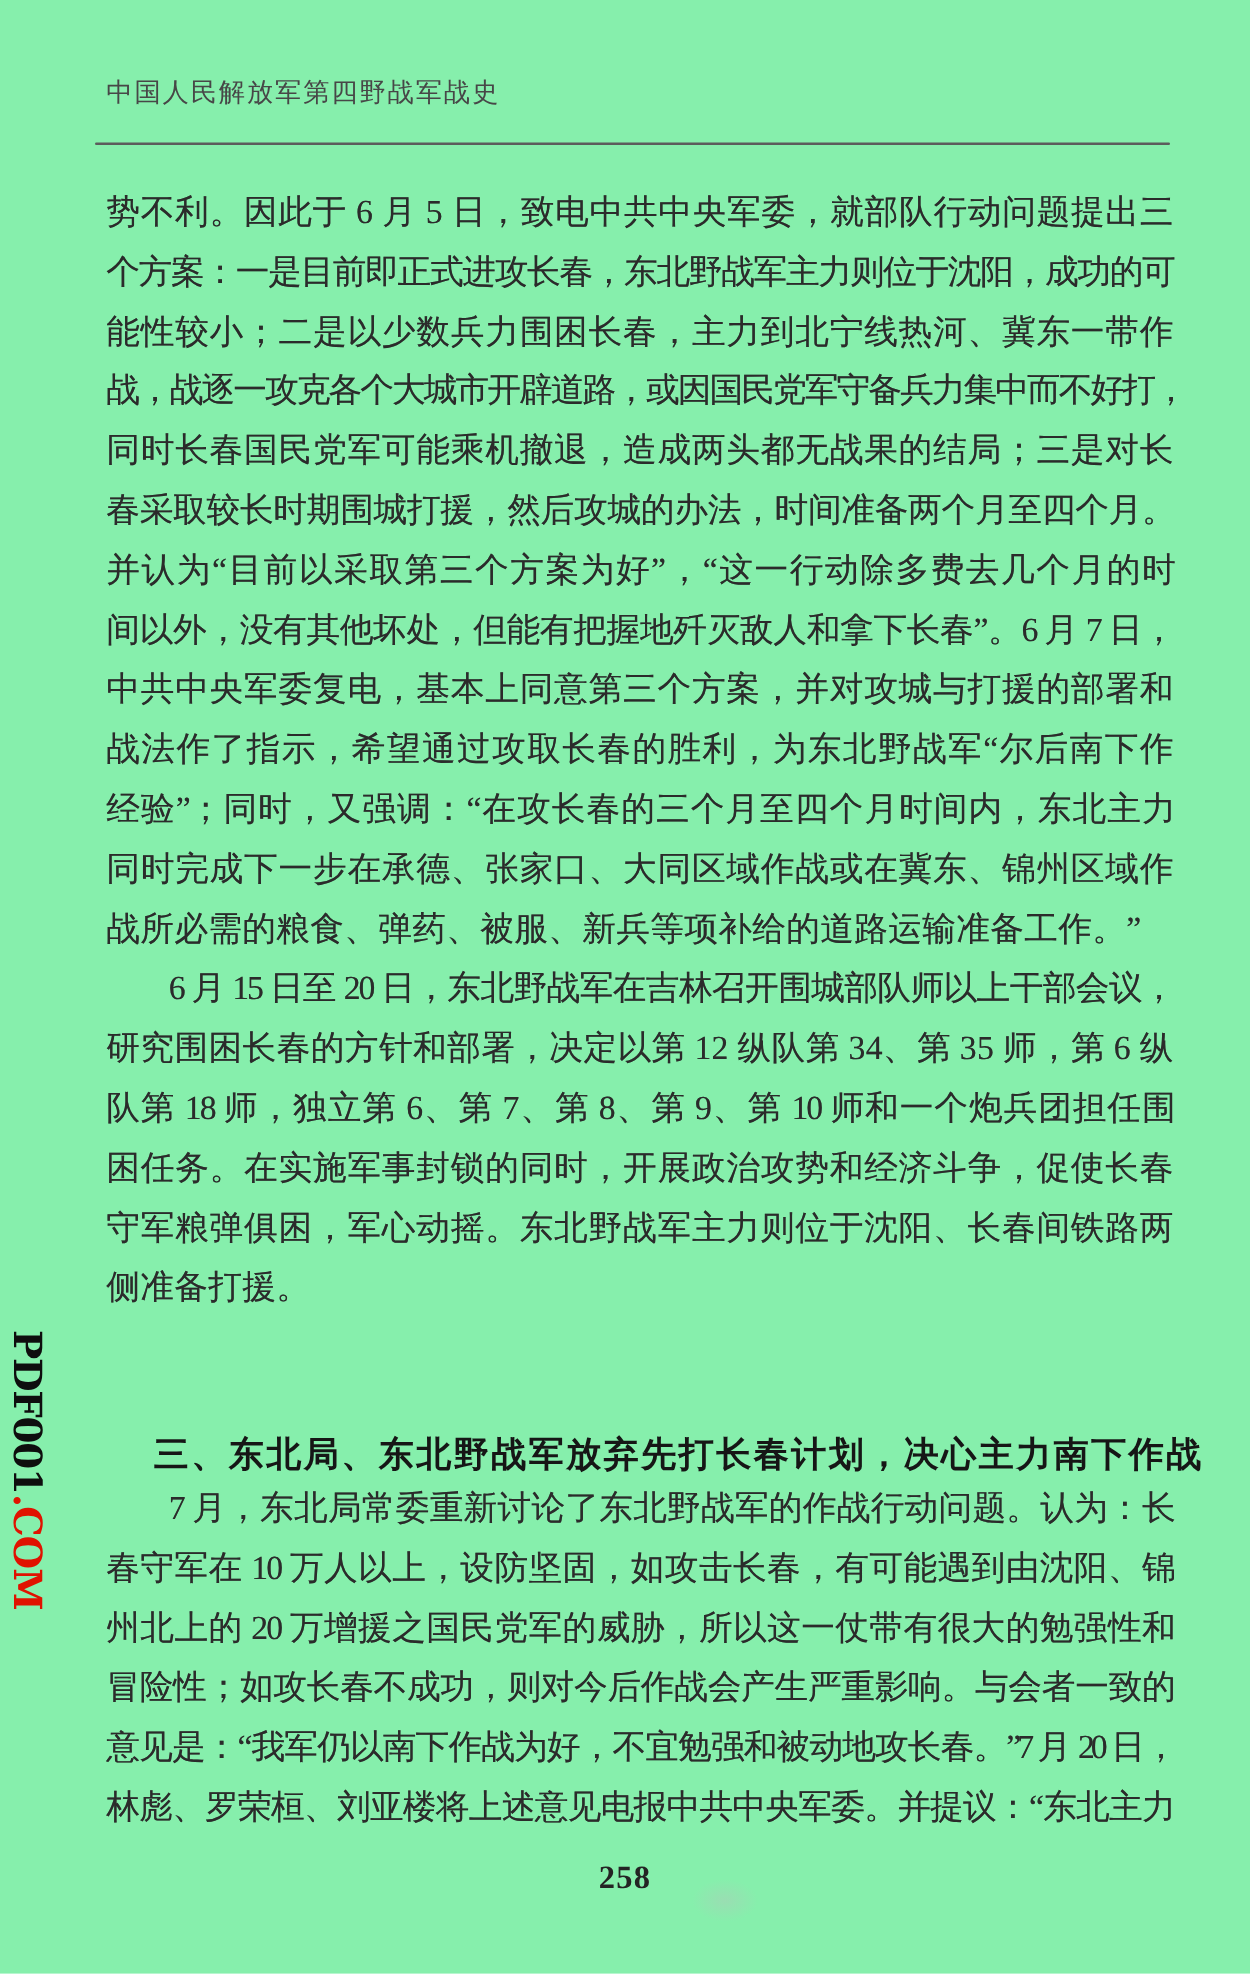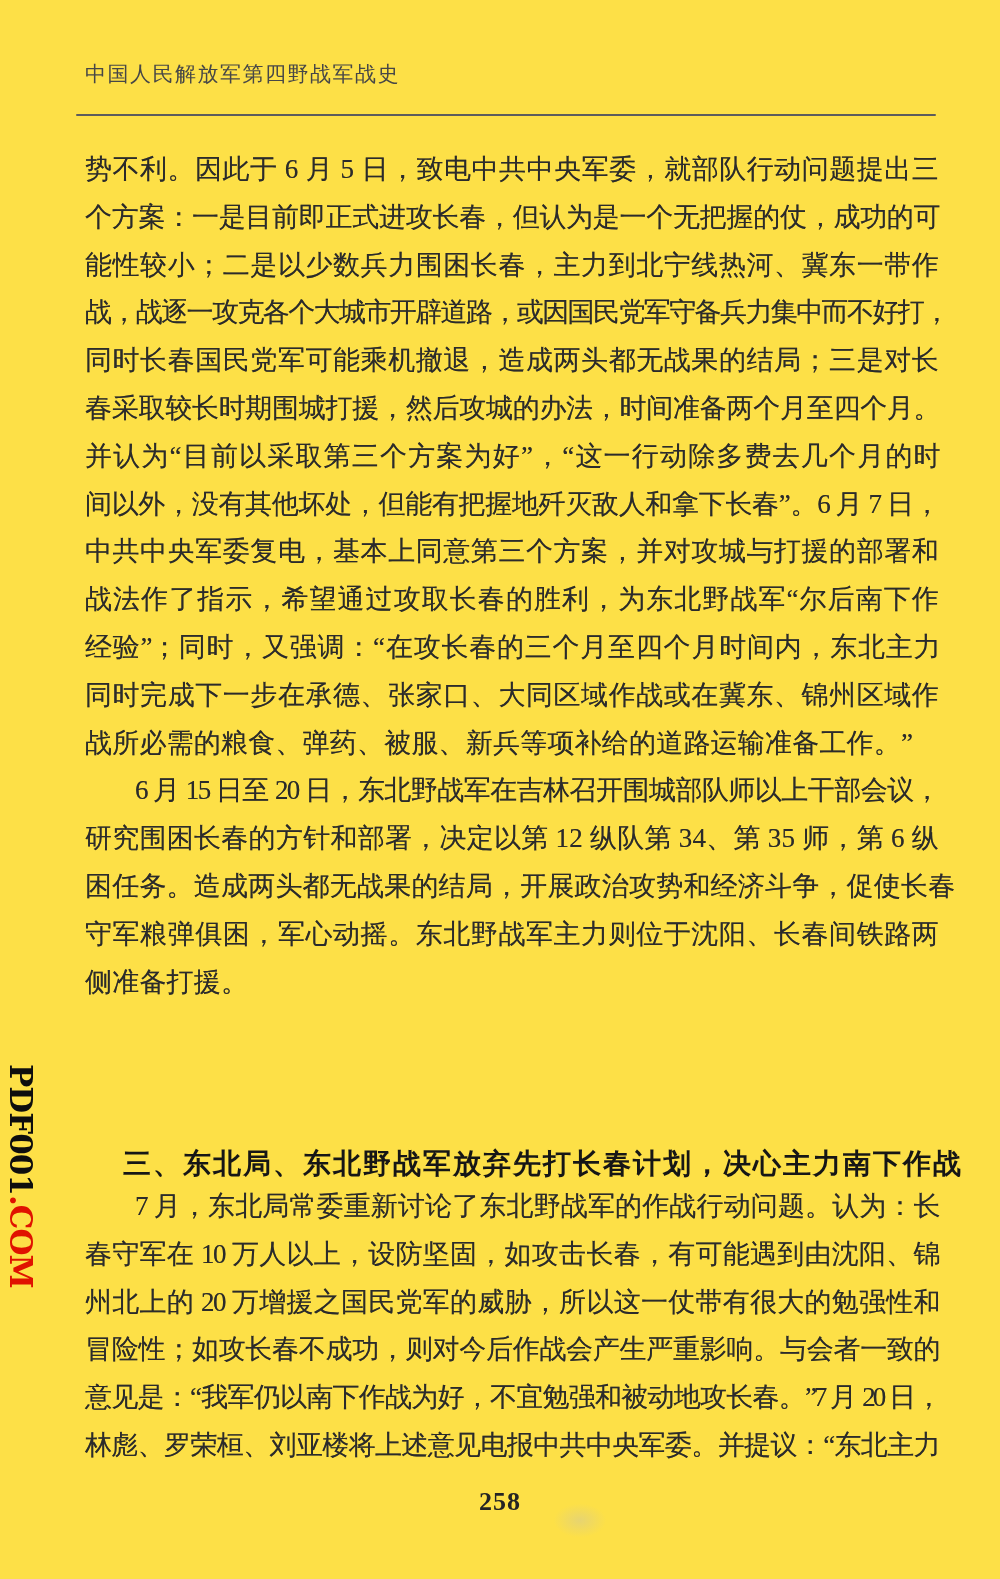--- a/index.html
+++ b/index.html
@@ -1,20 +1,20 @@
 <!DOCTYPE html>
 <html lang="zh"><head>
 <meta charset="utf-8">
 <style>
   html, body { margin: 0; padding: 0; background: #ffffff; }
   .page {
     position: relative;
     width: 1000px;
     height: 1579px;
-    background: #fde047;
+    background: #86efac;
     overflow: hidden;
     font-family: "Liberation Serif", "DejaVu Serif", serif;
     color: #2e2e2e;
   }
   
   .running-head {
     position: absolute;
     left: 85px;
     top: 60px;
     font-size: 21px;
@@ -117,35 +117,36 @@
 </head>
 <body>
 
 <div class="page">
 
   <div class="running-head">中国人民解放军第四野战军战史</div>
   <div class="head-rule"></div>
 
   <div class="body-block" id="block-main">
     <div class="line">势不利。因此于 6 月 5 日，致电中共中央军委，就部队行动问题提出三</div>
-    <div class="line tight">个方案：一是目前即正式进攻长春，但认为是一个无把握的仗，成功的可</div>
+    <div class="line tight">个方案：一是目前即正式进攻长春，东北野战军主力则位于沈阳，成功的可</div>
     <div class="line">能性较小；二是以少数兵力围困长春，主力到北宁线热河、冀东一带作</div>
     <div class="line tight">战，战逐一攻克各个大城市开辟道路，或因国民党军守备兵力集中而不好打，</div>
     <div class="line">同时长春国民党军可能乘机撤退，造成两头都无战果的结局；三是对长</div>
     <div class="line tight">春采取较长时期围城打援，然后攻城的办法，时间准备两个月至四个月。</div>
     <div class="line tight">并认为“目前以采取第三个方案为好”，“这一行动除多费去几个月的时</div>
     <div class="line tight">间以外，没有其他坏处，但能有把握地歼灭敌人和拿下长春”。6 月 7 日，</div>
     <div class="line">中共中央军委复电，基本上同意第三个方案，并对攻城与打援的部署和</div>
     <div class="line">战法作了指示，希望通过攻取长春的胜利，为东北野战军“尔后南下作</div>
     <div class="line tight">经验”；同时，又强调：“在攻长春的三个月至四个月时间内，东北主力</div>
     <div class="line">同时完成下一步在承德、张家口、大同区域作战或在冀东、锦州区域作</div>
     <div class="line para-end">战所必需的粮食、弹药、被服、新兵等项补给的道路运输准备工作。”</div>
     <div class="line indent tight">6 月 15 日至 20 日，东北野战军在吉林召开围城部队师以上干部会议，</div>
     <div class="line">研究围困长春的方针和部署，决定以第 12 纵队第 34、第 35 师，第 6 纵</div>
-    <div class="line">困任务。造成两头都无战果的结局，开展政治攻势和经济斗争，促使长春</div>
+    <div class="line tight">队第 18 师，独立第 6、第 7、第 8、第 9、第 10 师和一个炮兵团担任围</div>
+    <div class="line">困任务。在实施军事封锁的同时，开展政治攻势和经济斗争，促使长春</div>
     <div class="line">守军粮弹俱困，军心动摇。东北野战军主力则位于沈阳、长春间铁路两</div>
     <div class="line para-end">侧准备打援。</div>
   </div>
 
   <div class="section-heading">三、东北局、东北野战军放弃先打长春计划，决心主力南下作战</div>
 
   <div class="body-block" id="block-para3">
     <div class="line indent tight">7 月，东北局常委重新讨论了东北野战军的作战行动问题。认为：长</div>
     <div class="line tight">春守军在 10 万人以上，设防坚固，如攻击长春，有可能遇到由沈阳、锦</div>
     <div class="line tight">州北上的 20 万增援之国民党军的威胁，所以这一仗带有很大的勉强性和</div>

